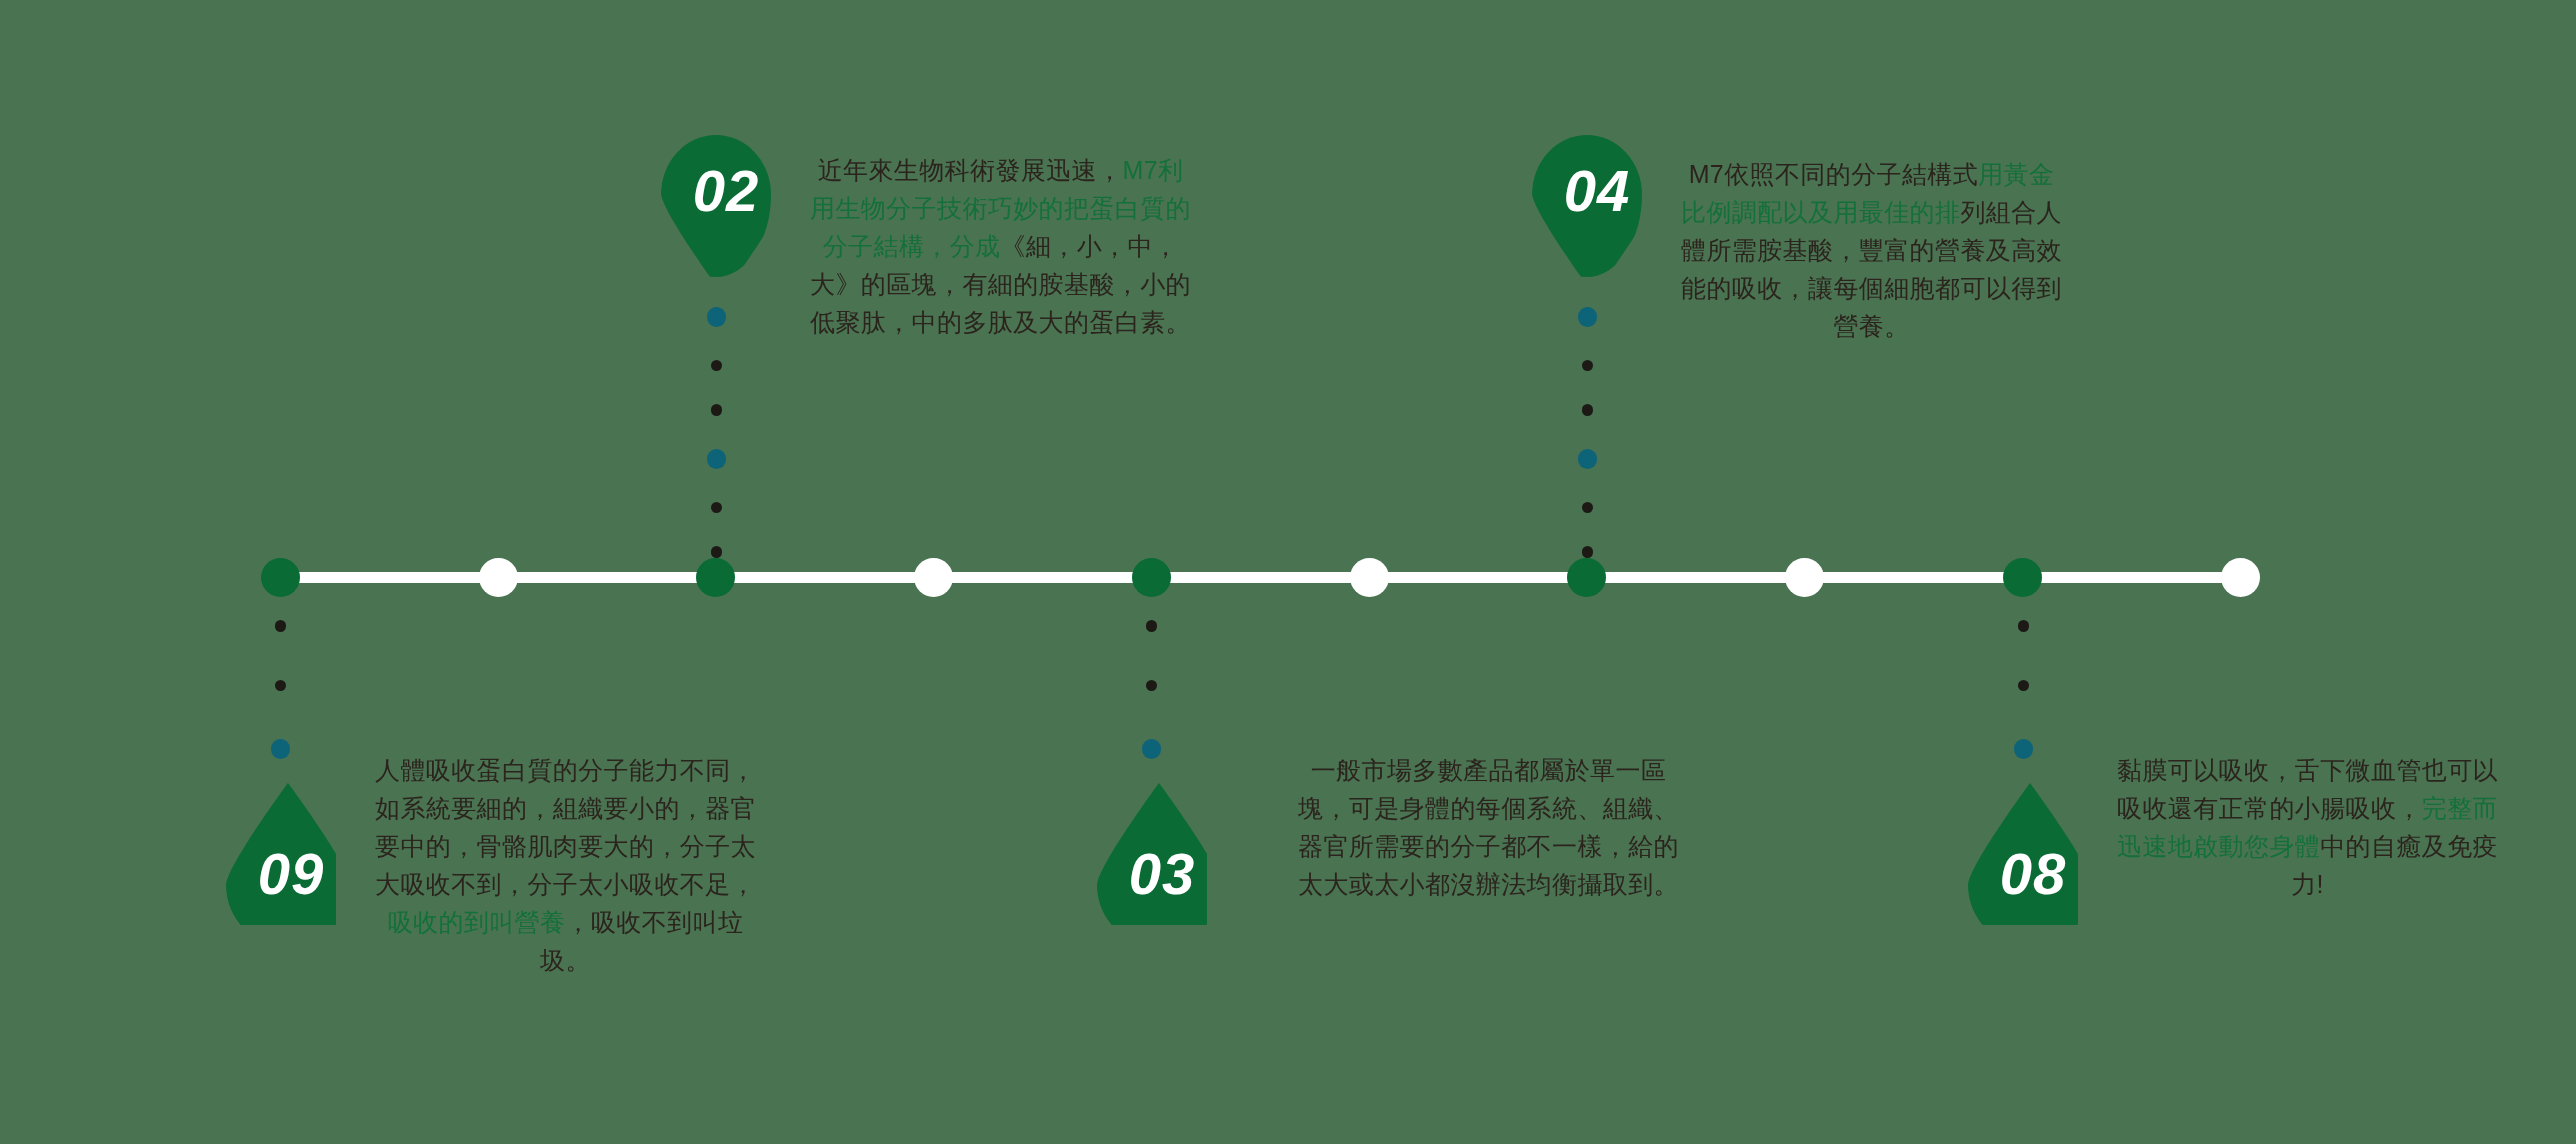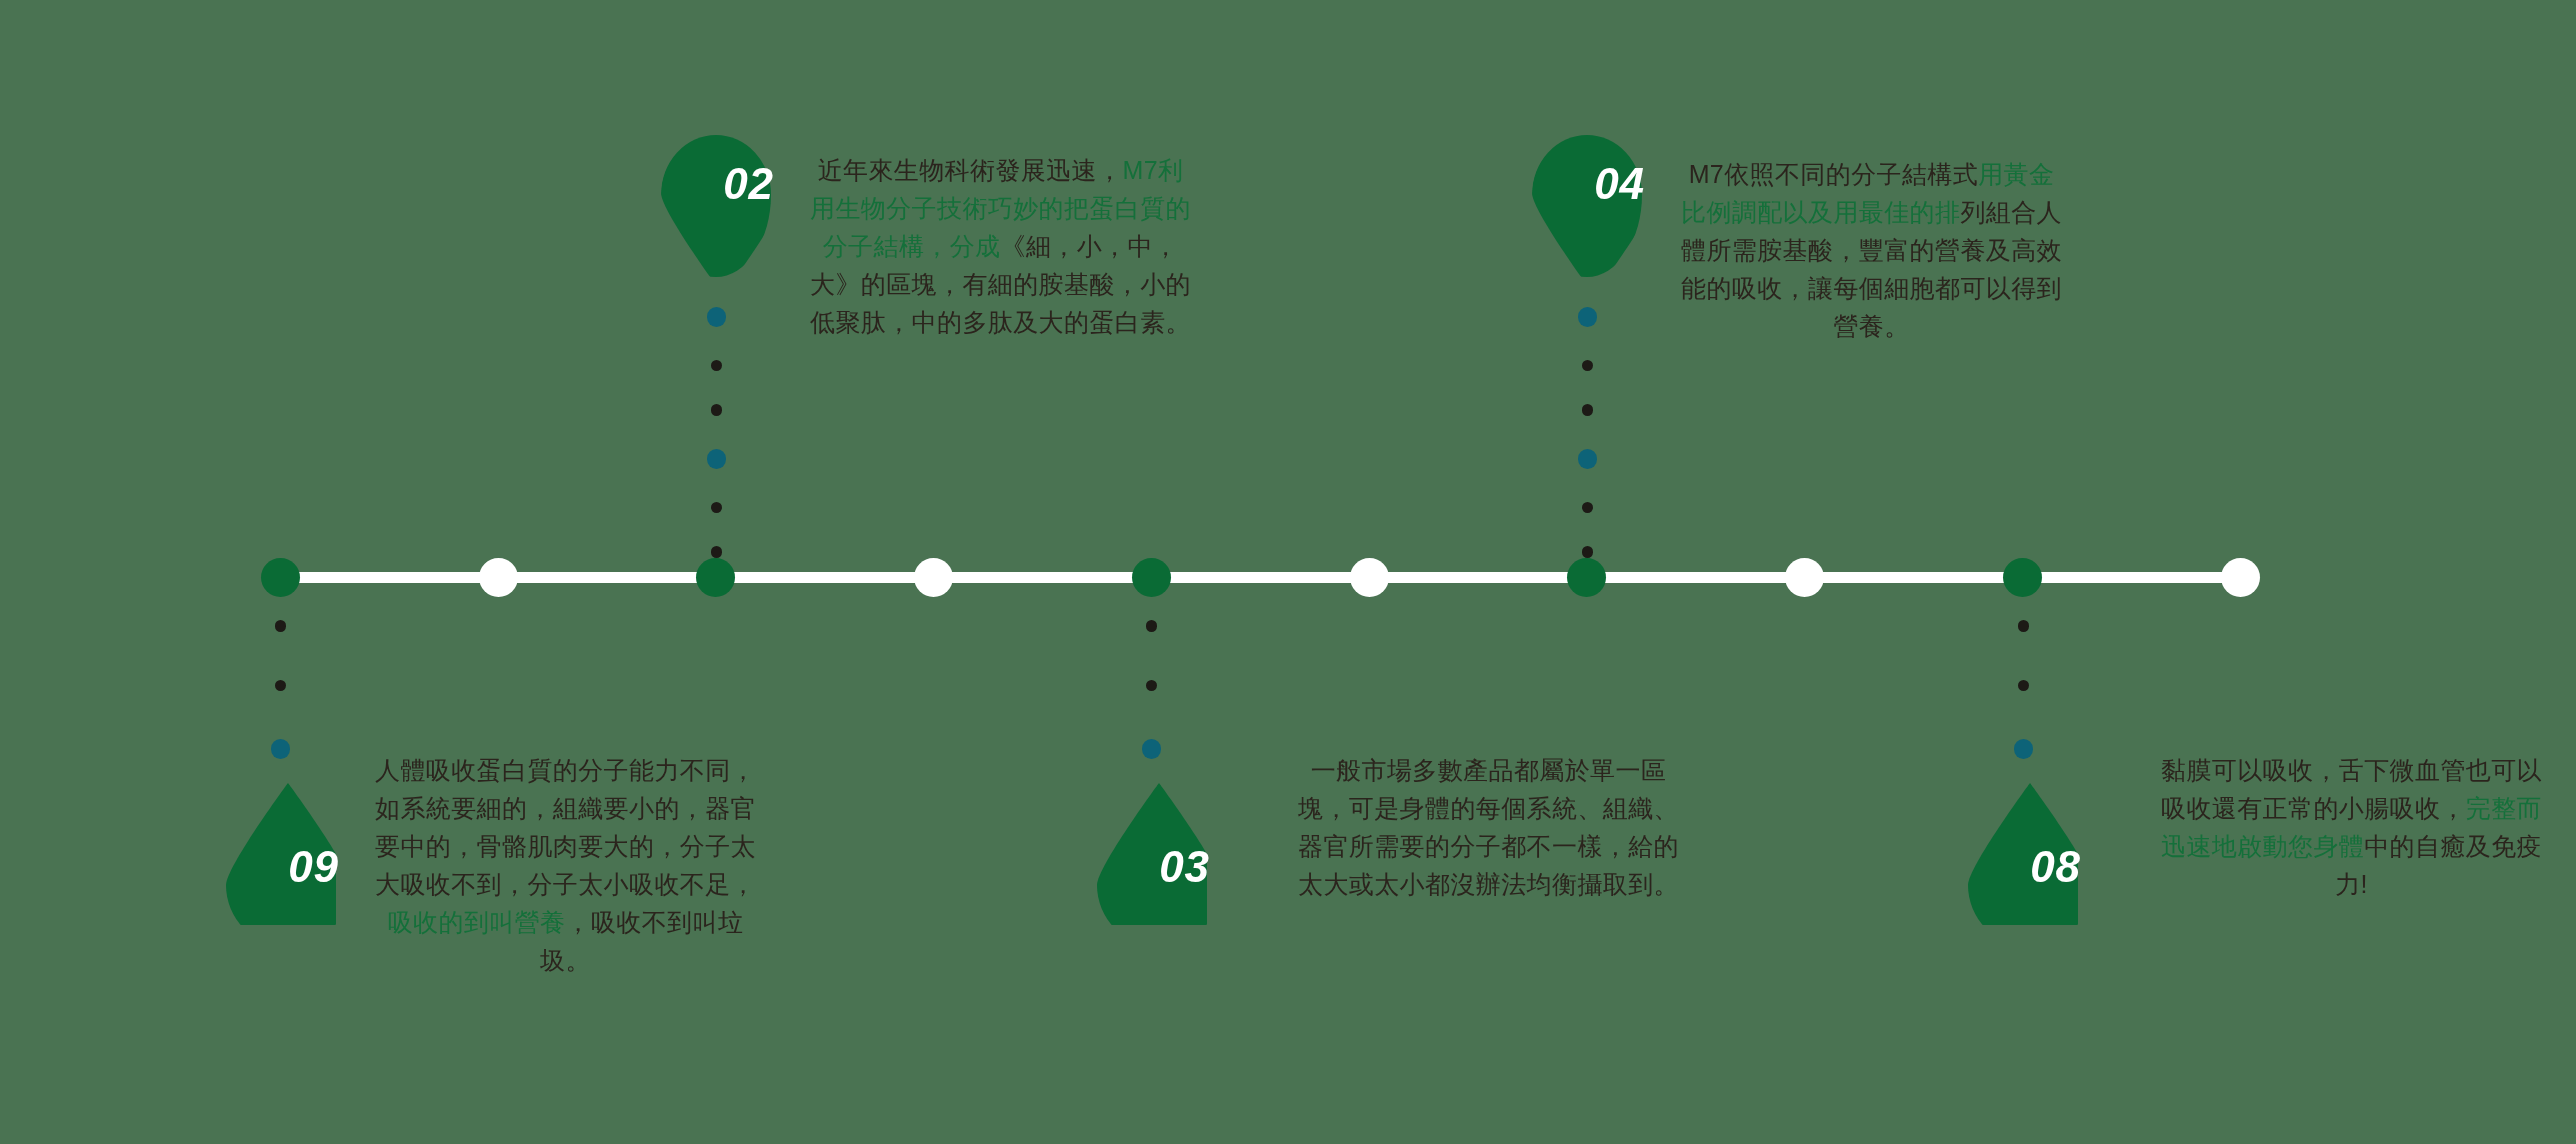--- a/index.html
+++ b/index.html
@@ -56,25 +56,25 @@
   .pin.down .pin-shape {
     border-radius: 50% 50% 50% 50% / 42% 42% 58% 58%;
     clip-path: path('M62,160 C62,160 124,76 124,58 A62,62 0 1 0 0,58 C0,76 62,160 62,160 Z');
   }
   
   .pin.up .pin-shape {
     clip-path: path('M62,0 C62,0 0,84 0,102 A62,62 0 1 0 124,102 C124,84 62,0 62,0 Z');
   }
   .pin-number {
     position: absolute;
-    left: 3px;
+    left: 10px;
     width: 100%;
-    text-align: right;
+    text-align: center;
     color: #ffffff;
-    font-size: 44px;
+    font-size: 58px;
     font-weight: bold;
     font-style: italic;
     letter-spacing: 0.9px;
     line-height: 1;
   }
   .pin.down .pin-number { top: 27px; }
   .pin.up   .pin-number { top: 62px; }
 
   
   .connector {
@@ -185,18 +185,18 @@
       <div class="milestone" style="left: 0px; top: 0px;">
         <div class="pin up" style="left: 1968px; top: 783px;">
           <div class="pin-shape"></div>
           <div class="pin-number">08</div>
         </div>
         <div class="connector" style="left: 2012px; top: 596px; height: 187px; justify-content: space-around;">
           <div class="dot-small"></div>
           <div class="dot-small"></div>
           <div class="dot-big"></div>
         </div>
-        <div class="copy" style="left: 2112px; top: 751px; margin-left: 44px;"><span>黏膜可以吸收，舌下微血管也可以吸收還有正常的小腸吸收，</span><span class="hl">完整而迅速地啟動您身體</span><span>中的自癒及免疫力!</span></div>
+        <div class="copy" style="left: 2112px; top: 751px;"><span>黏膜可以吸收，舌下微血管也可以吸收還有正常的小腸吸收，</span><span class="hl">完整而迅速地啟動您身體</span><span>中的自癒及免疫力!</span></div>
       </div>
     </div>
 
 </div>
 
 
 </body></html>

